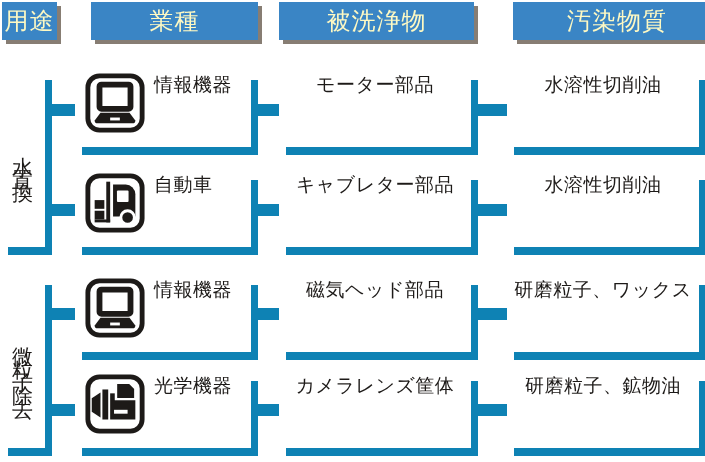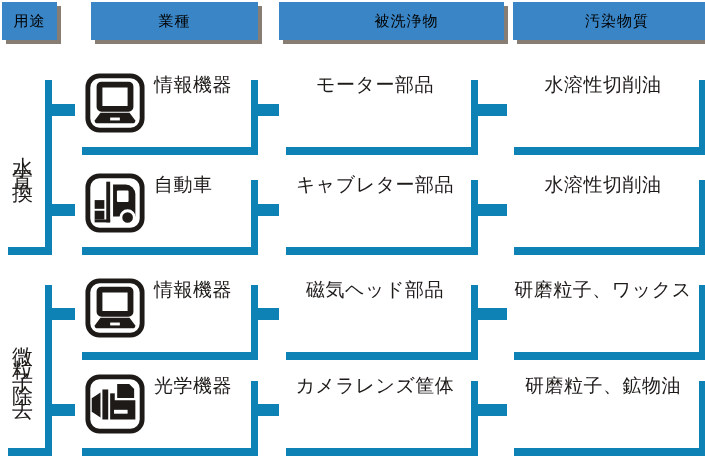--- a/index.html
+++ b/index.html
@@ -11,27 +11,27 @@
   }
   html,body{margin:0;padding:0;background:#fff;}
   body{font-family:"Liberation Sans","DejaVu Sans",sans-serif;color:var(--text-dark);}
   .canvas{position:relative;width:705px;height:462px;background:var(--box-bg);overflow:hidden;}
 
   
   .hdr{
     position:absolute;top:2px;height:38px;
     background:var(--header-bg);
     box-shadow:4px 4px 0 0 var(--header-shadow);
-    color:#000000;font-size:15px;letter-spacing:1px;
+    color:#fef9c3;font-size:24px;letter-spacing:1px;
     display:flex;align-items:center;justify-content:center;
     z-index:3;
   }
   .h-usage{left:2px;width:55px;}
   .h-industry{left:91px;width:167px;}
-  .h-object{left:279px;width:195px;padding-left:30px;}
+  .h-object{left:279px;width:195px;}
   .h-contaminant{left:513px;width:208px;}
 
   
   .wbox{
     position:absolute;height:75px;background:var(--box-bg);
     box-shadow:7px 8px 0 0 var(--connector-blue);
     display:flex;align-items:flex-start;z-index:2;
     font-size:19px;letter-spacing:0.5px;
   }
   .r0{top:72px;} .r1{top:172px;} .r2{top:277px;} .r3{top:373px;}

